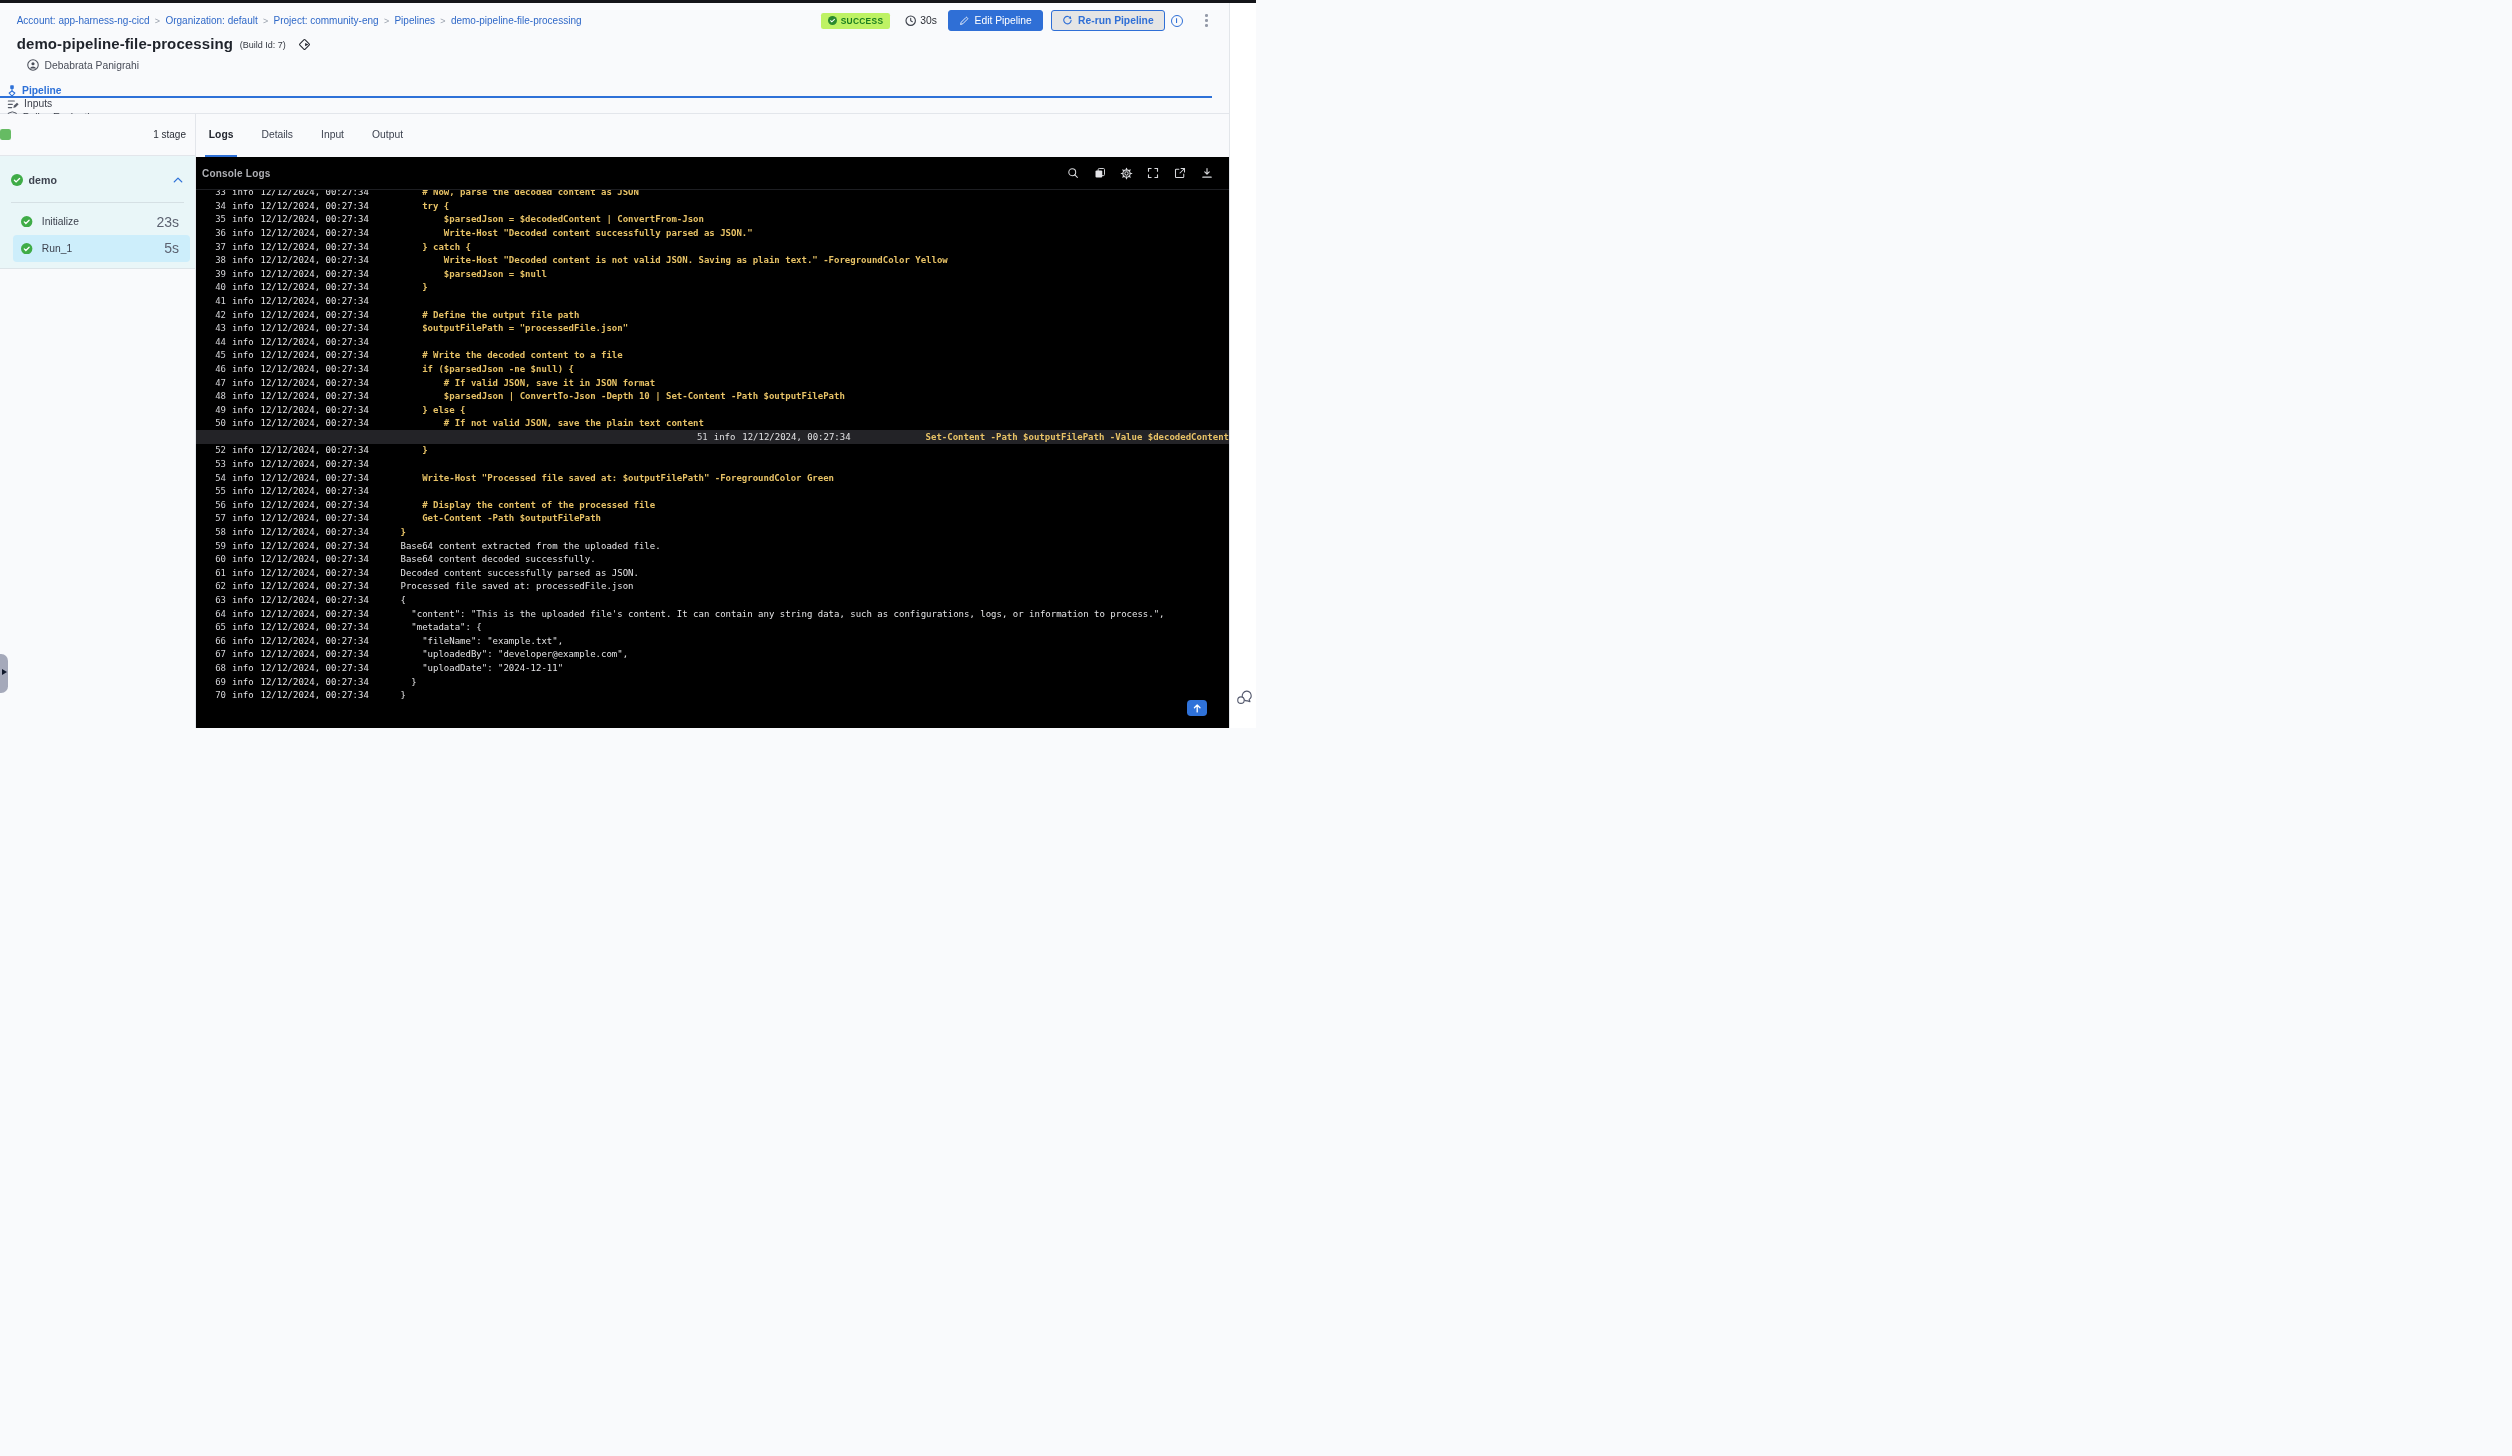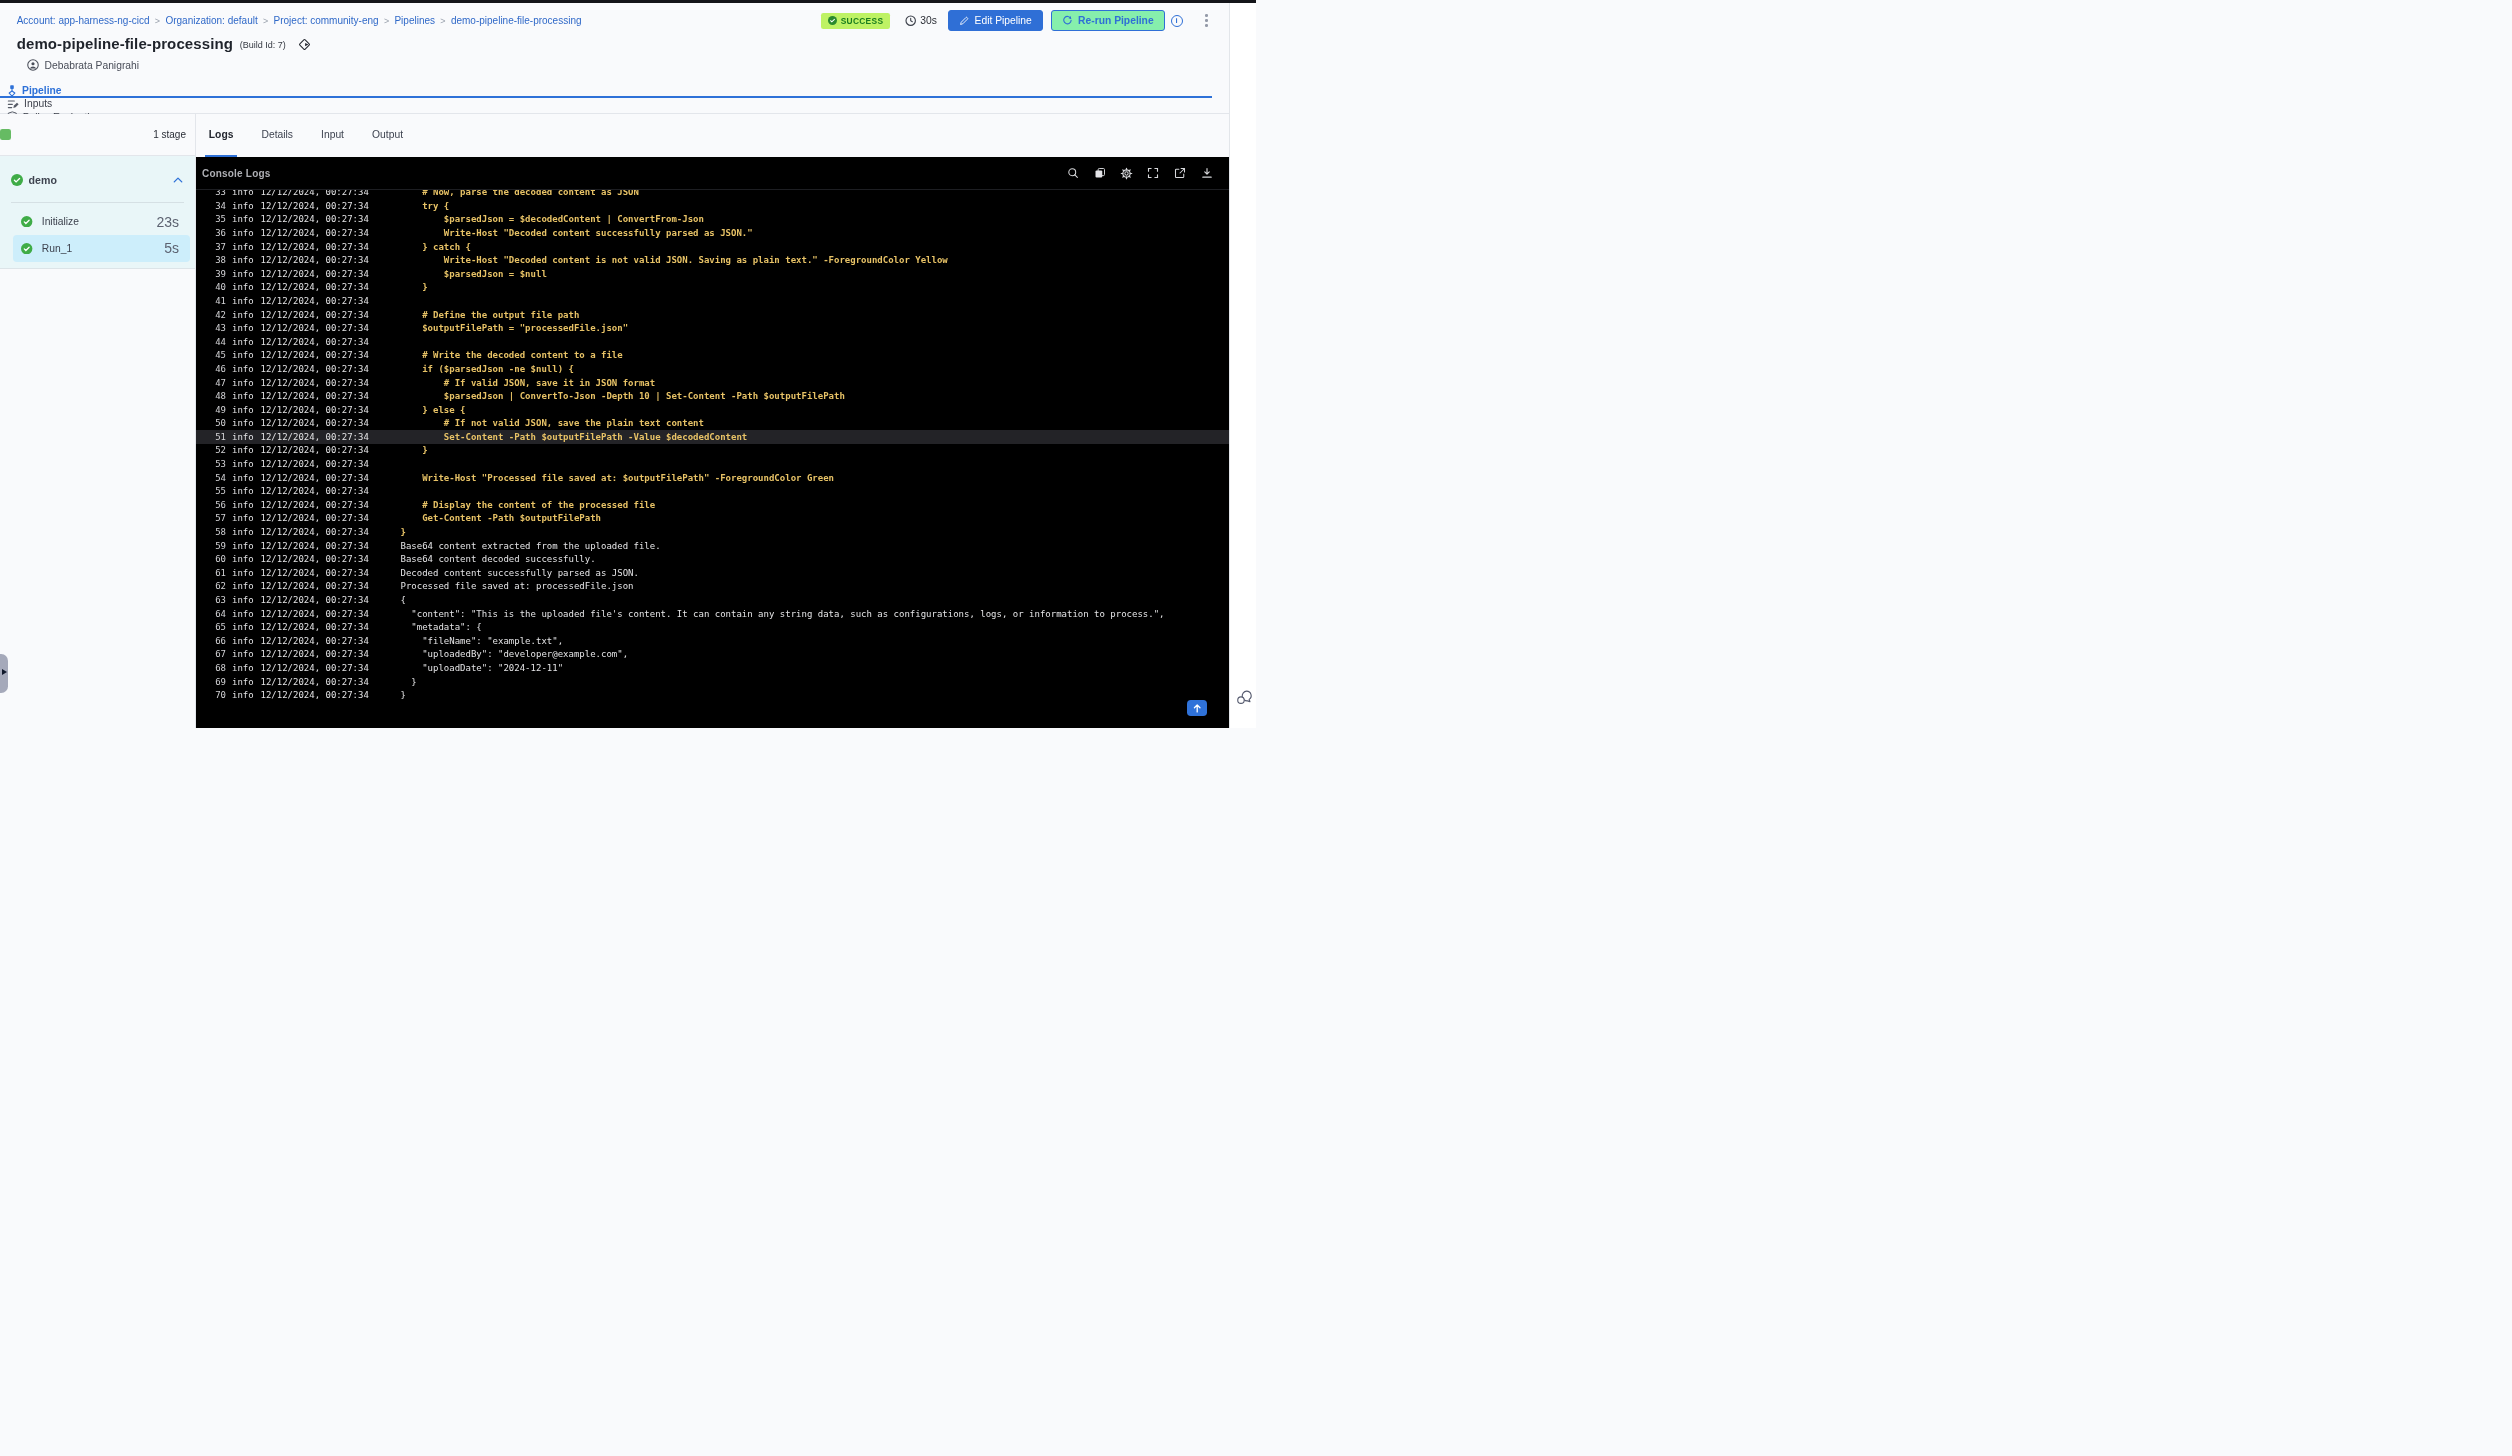--- a/index.html
+++ b/index.html
@@ -21,21 +21,21 @@
   .breadcrumb .sep { color:#99a0ac; font-size:9px; }
   .crumb-right { margin-left:auto; display:flex; align-items:center; }
 
   .badge { display:flex; align-items:center; gap:3.8px; background:#bef264; border-radius:2.3px;
            height:16px; padding:0 6.8px; }
   .badge span { font-size:8.4px; font-weight:bold; letter-spacing:0.3px; color:#1a7d1f; }
   .dur { display:flex; align-items:center; gap:3.8px; margin-left:15px; font-size:10.3px; color:#2b2e36; }
   .btn { height:21px; border-radius:3px; display:flex; align-items:center; gap:5.3px; font-size:10.3px;
          padding:0 10px; cursor:pointer; }
   .btn.primary { background:#2f6fd6; color:#fff; border:0.8px solid #2f6fd6; margin-left:11.4px; }
-  .btn.ghost { background:#86efac; color:#2f6fd6; border:0.8px solid #2f6fd6; margin-left:8.4px; font-weight:bold; }
+  .btn.ghost { background:#e5e5e5; color:#2f6fd6; border:0.8px solid #2f6fd6; margin-left:8.4px; font-weight:bold; }
   .info-circ { width:12px; height:12px; border:1.1px solid #2f6fd6; border-radius:50%; color:#2f6fd6;
                font-size:7.6px; display:flex; align-items:center; justify-content:center; margin-left:6px;
                font-weight:bold; cursor:pointer; }
   .dots { margin-left:18px; margin-right:1.5px; display:flex; flex-direction:column; gap:2.3px; cursor:pointer; padding:3px 4.6px; }
   .dots i { width:2.7px; height:2.7px; border-radius:50%; background:#949aa8; }
 
   .title-row { position:absolute; top:32px; left:16.7px; display:flex; align-items:center; }
   .title { font-size:15px; font-weight:bold; color:#1f232b; letter-spacing:0.1px; }
   .buildid { font-size:9px; color:#343841; margin-left:6.8px; margin-top:2.3px; }
   .title-icon { margin-left:12px; margin-top:1.5px; }
@@ -90,21 +90,21 @@
   .console-head { height:33px; display:flex; align-items:center; padding:0 16px 0 6px;
                   border-bottom:0.8px solid #1d1e22; }
   .console-title { font-size:10px; font-weight:bold; color:#aeafb4; letter-spacing:0.2px; }
   .console-icons { margin-left:auto; display:flex; align-items:center; gap:13.7px; }
   .cicon { width:13px; height:13px; cursor:pointer; display:flex; align-items:center; justify-content:center; }
 
   .loglines { position:absolute; top:33px; left:0; right:0; bottom:0; overflow:hidden;
               font-family:"DejaVu Sans Mono", monospace; font-size:9px; }
   .loglines .inner { margin-top:-4.6px; }
   .lrow { display:flex; height:13.6px; align-items:center; white-space:pre; }
-  .lrow.hl { background:#232327; }
+  .lrow.hl { background:#232327;justify-content:flex-end; }
   .lrow .ln { width:30px; text-align:right; color:#d2d2d5; flex:none; }
   .lrow .lvl { width:27px; margin-left:6px; color:#e2e2e4; flex:none; }
   .lrow .ts { width:122px; margin-left:1.5px; color:#e2e2e4; flex:none; }
   .lrow .msg { margin-left:18px; }
   .lrow .msg.code { color:#e7c266; font-weight:bold; }
   .lrow .msg.plain { color:#e4e4e6; }
 
   .scrolltop { position:absolute; right:22px; bottom:12px; width:20.5px; height:16px; border-radius:3.8px;
                background:#2f72d9; color:#fff; display:flex; align-items:center; justify-content:center;
                cursor:pointer; font-size:10px; }

